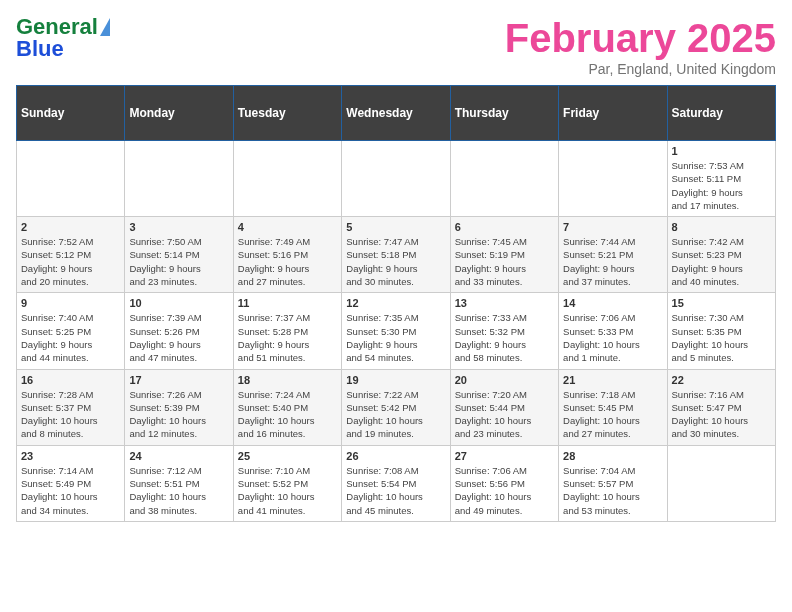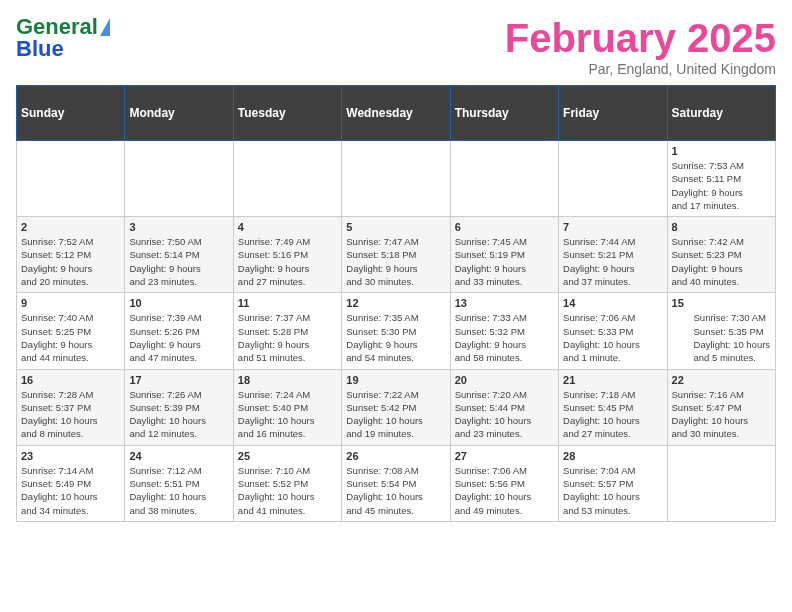--- a/index.html
+++ b/index.html
@@ -235,21 +235,21 @@
         </td>
         <td>
           <div class="day-num">14</div>
           <div class="day-info" style="white-space: pre-line;">Sunrise: 7:06 AM
 Sunset: 5:33 PM
 Daylight: 10 hours
 and 1 minute.</div>
         </td>
         <td>
           <div class="day-num">15</div>
-          <div class="day-info" style="white-space: pre-line; margin-left: 22px;">Sunrise: 7:30 AM
+          <div class="day-info" style="white-space: pre-line;">Sunrise: 7:30 AM
 Sunset: 5:35 PM
 Daylight: 10 hours
 and 5 minutes.</div>
         </td>
       </tr>
       <tr>
         <td>
           <div class="day-num">16</div>
           <div class="day-info" style="white-space: pre-line;">Sunrise: 7:28 AM
 Sunset: 5:37 PM

